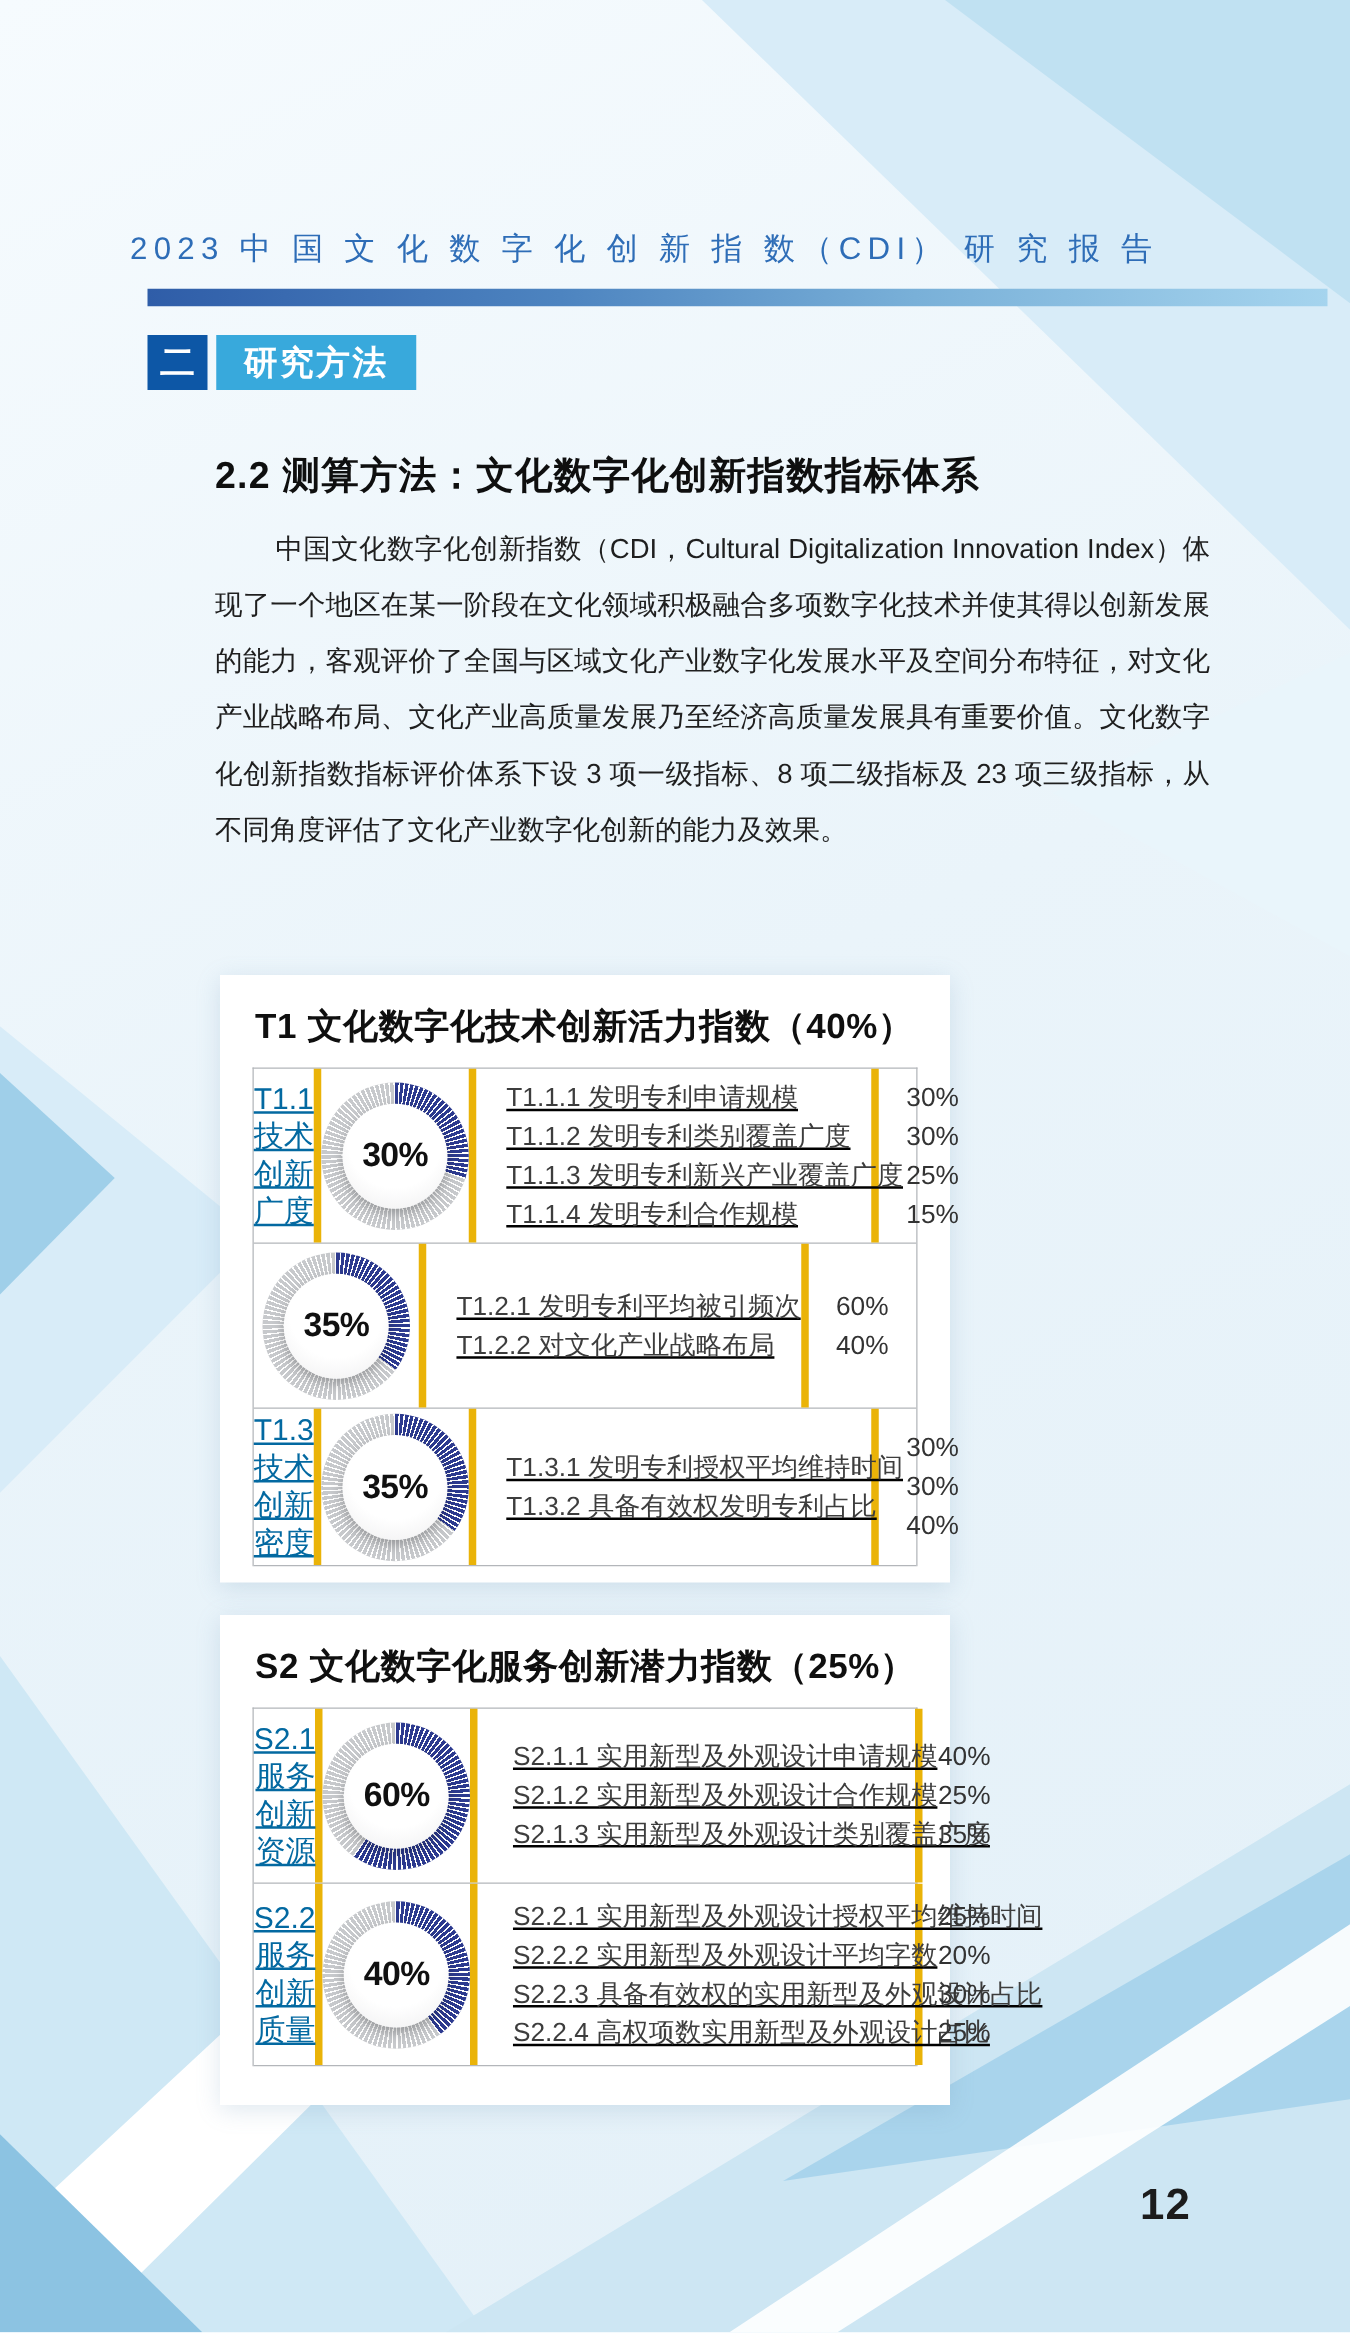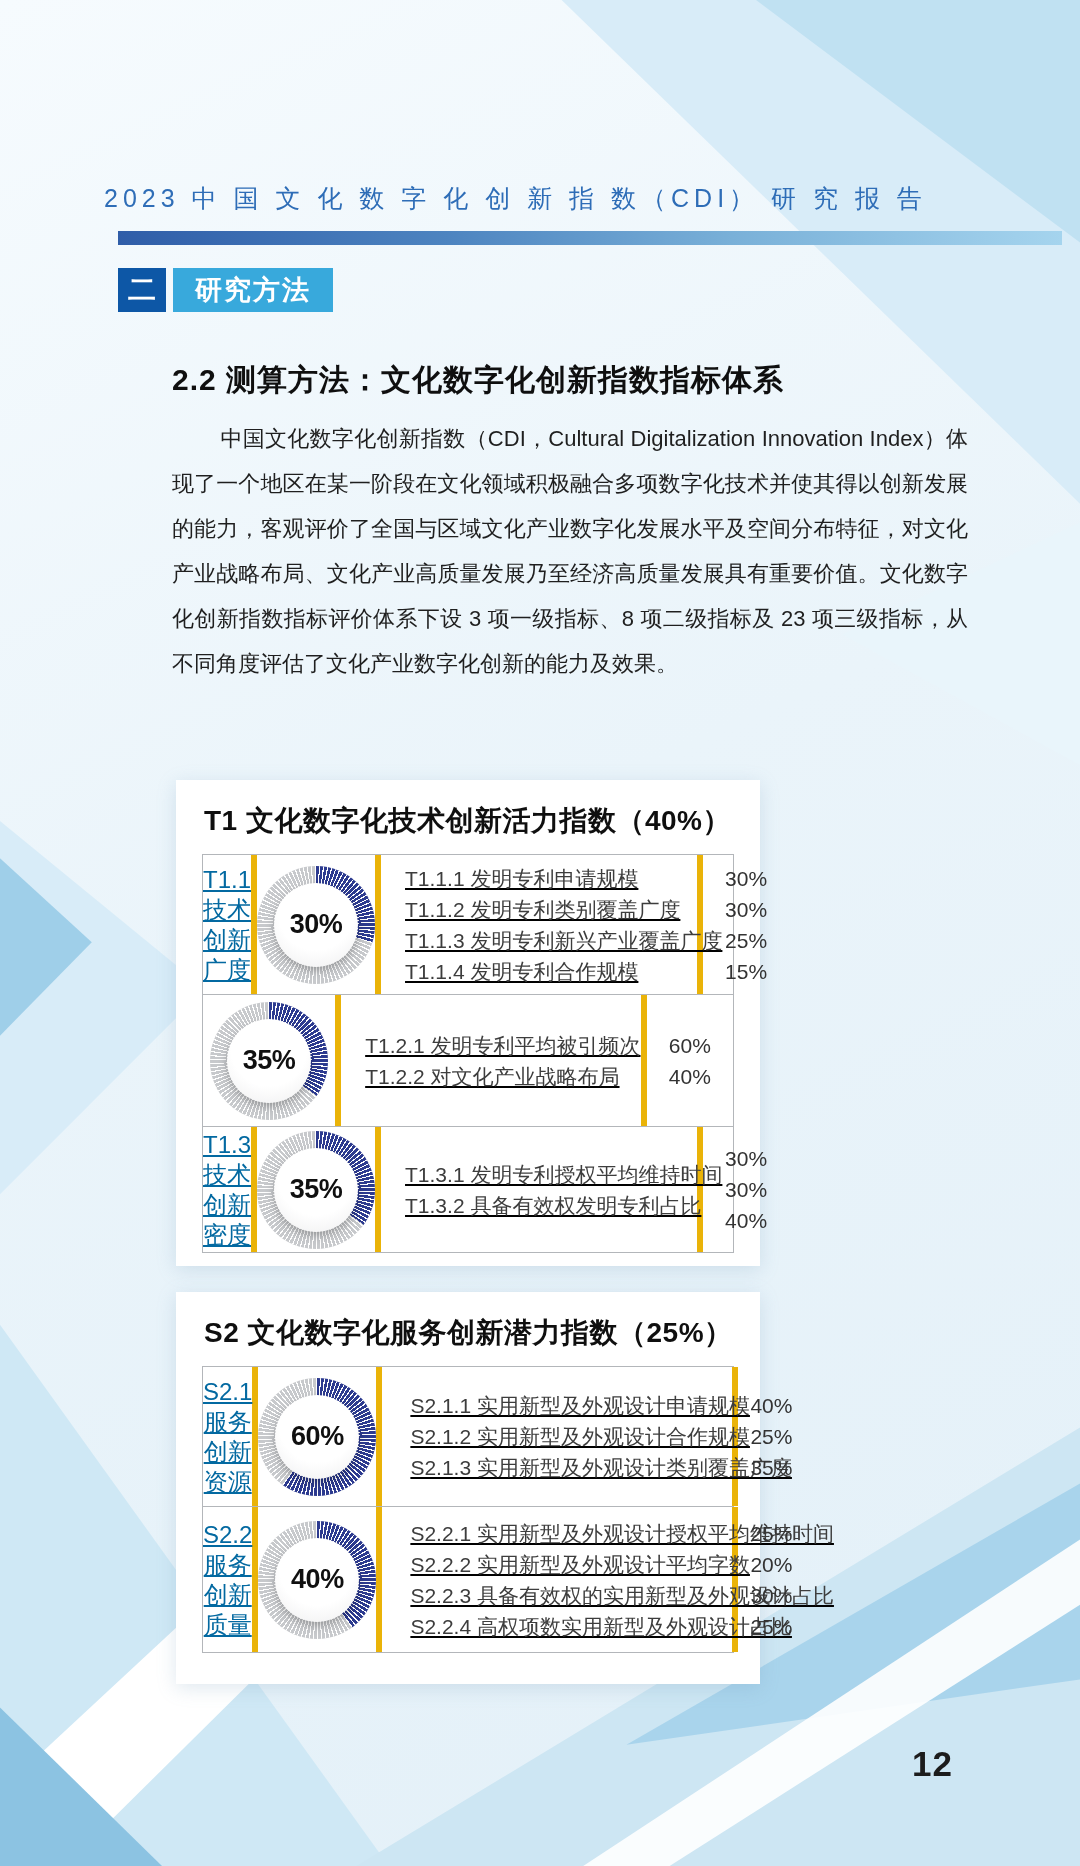--- a/index.html
+++ b/index.html
@@ -76,21 +76,21 @@
   }
 
   .tbl { border-top:1px solid #b3b6ba; border-left:1px solid #b3b6ba; border-right:1px solid #b3b6ba; }
   .row { display:flex; align-items:stretch; border-bottom:1px solid #b3b6ba; }
   .h140 { min-height:140px; } .h132 { min-height:132px; }
   .h126 { min-height:126px; } .h146 { min-height:146px; }
 
   .cell { display:flex; flex-direction:column; justify-content:center; }
   .c1,.c2,.c3 { border-right:6px solid #eab308;text-decoration:underline; }
   .card-t1 .c1{width:130px;} .card-t1 .c2{width:146px;} .card-t1 .c3{width:322px;} .card-t1 .c4{width:90px;}
-  .card-s2 .c1{width:124px;} .card-s2 .c2{width:144px;} .card-s2 .c3{width:356px;} .card-s2 .c4{width:64px;}
+  .card-s2 .c1{width:124px;text-align:right;} .card-s2 .c2{width:144px;} .card-s2 .c3{width:356px;} .card-s2 .c4{width:64px;}
 
   .c1 { text-align:center; color:#0369a1; font-size:24px; line-height:30px; }
   .c2 { align-items:center; }
   .c3 { padding-left:24px; }
   .card-s2 .c3 { padding-left:28px; }
   .ind-line { color:#3d3d3d; font-size:21px; line-height:31px; white-space:nowrap; }
   .c4 { padding-left:22px; }
   .card-s2 .c4 { padding-left:12px; }
   .wt-line { color:#333333; font-size:21px; line-height:31px; }
 

